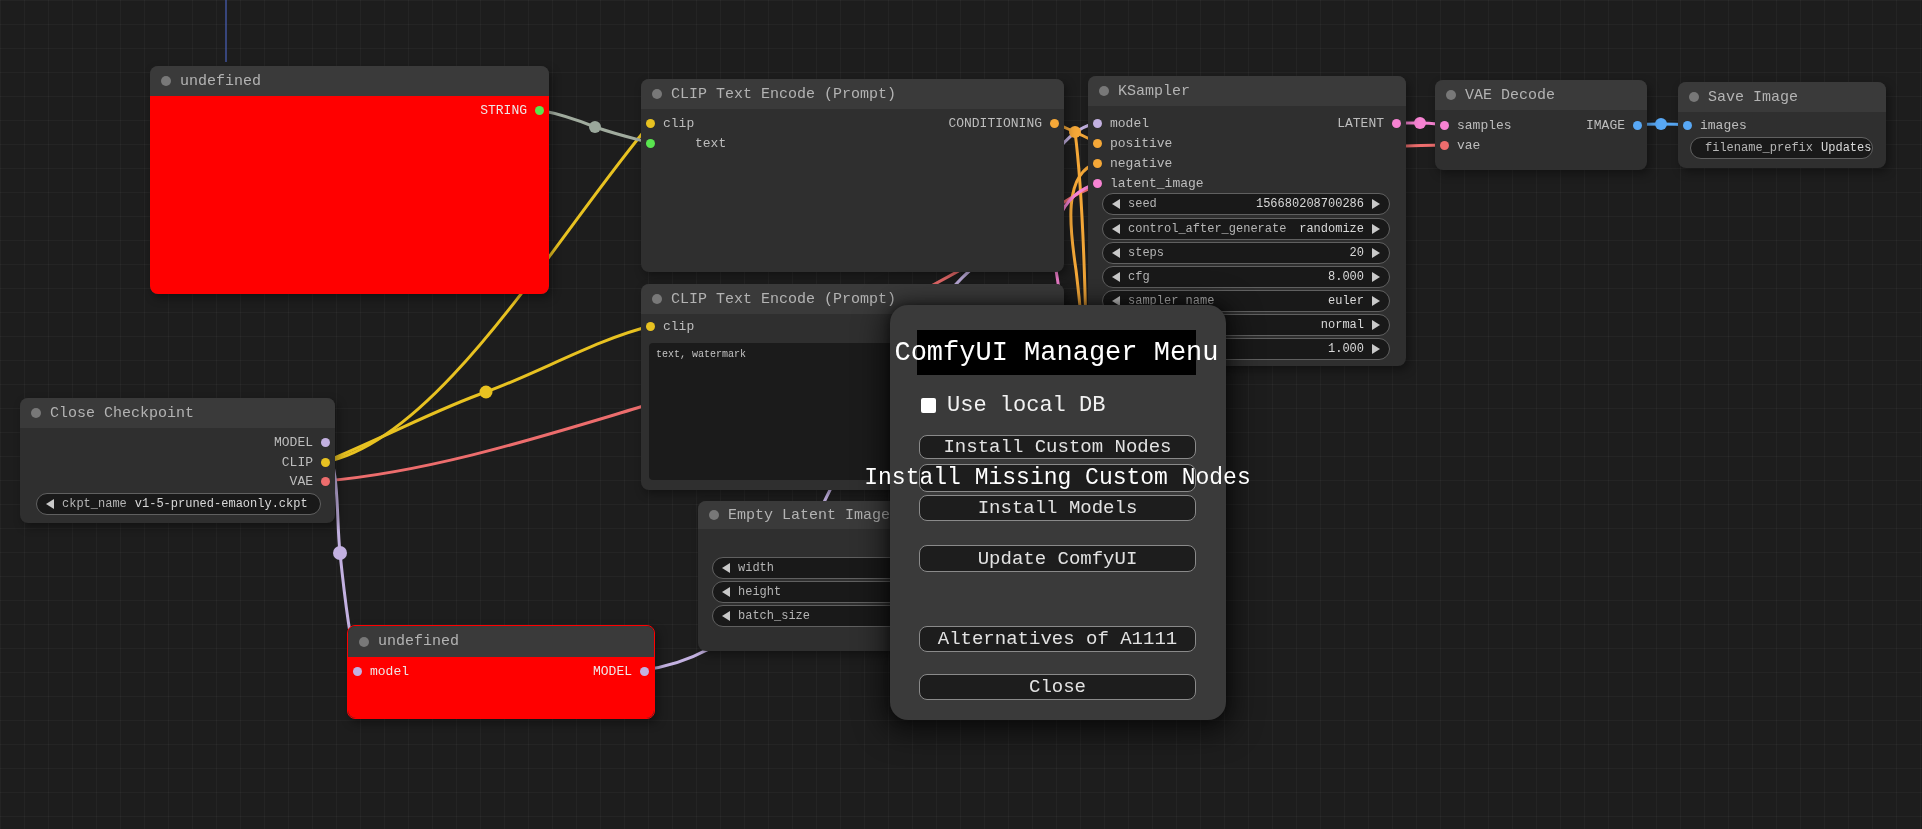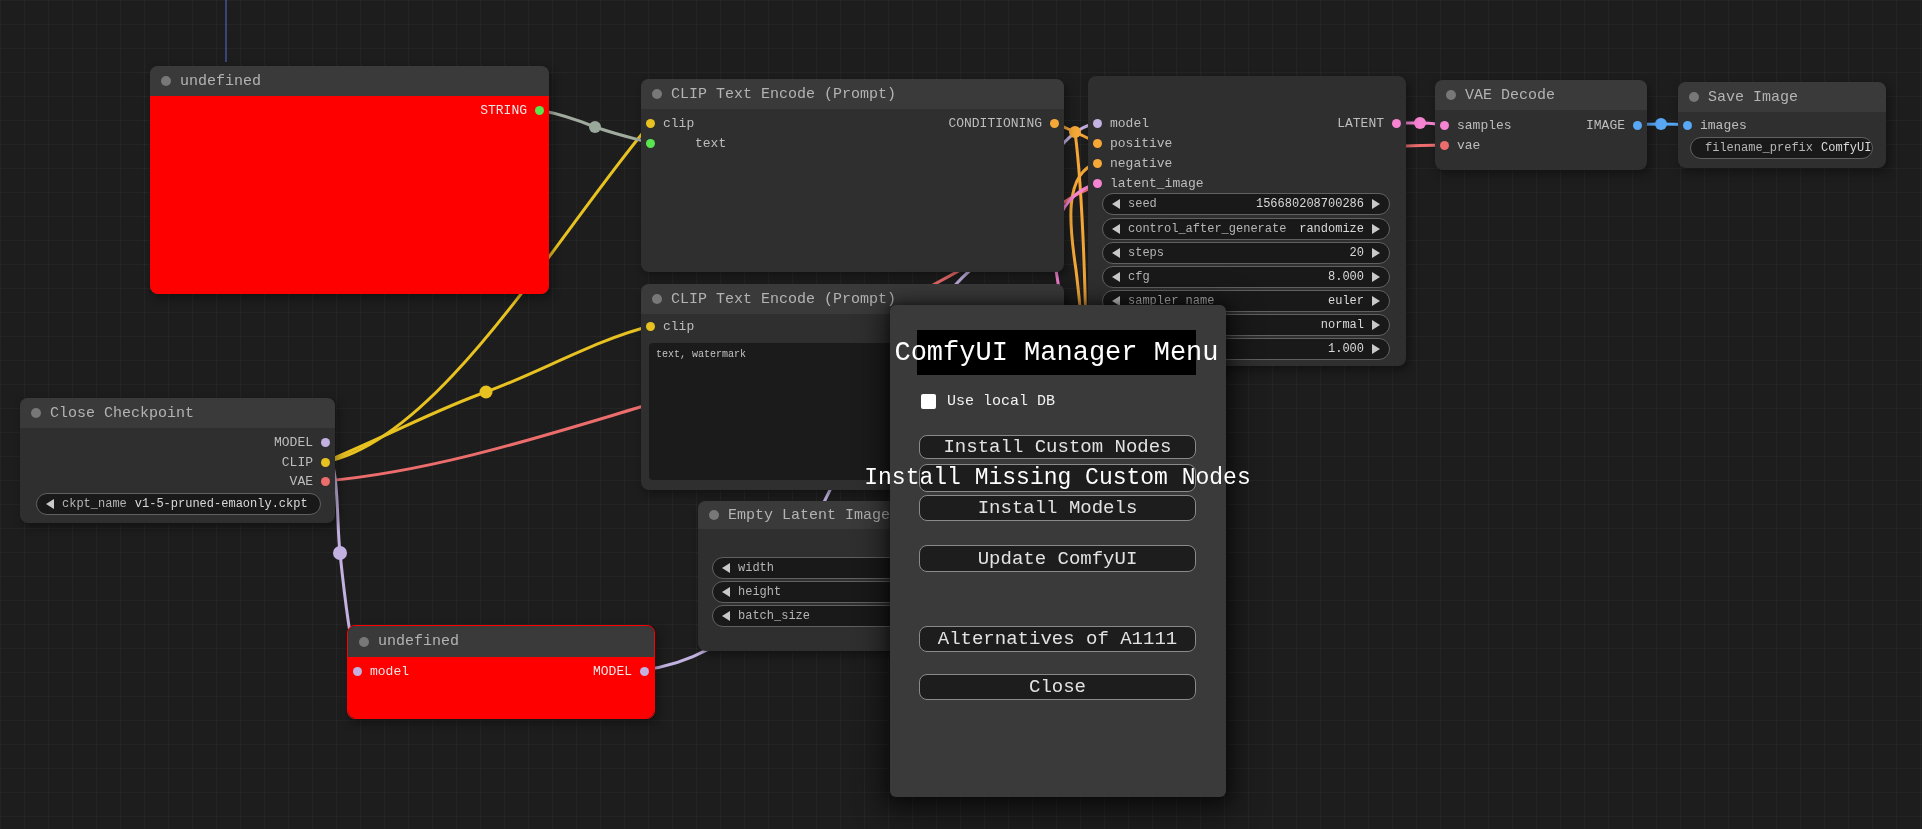--- a/index.html
+++ b/index.html
@@ -31,28 +31,28 @@
         border-radius:11px;display:flex;align-items:center;gap:8px;padding:0 9px;
         font-size:12px;color:#b5b5b5;white-space:nowrap;overflow:hidden;}
   .wvalue{margin-left:auto;color:#d9d9d9;}
   .arrow-l{width:0;height:0;border-top:5px solid transparent;border-bottom:5px solid transparent;
         border-right:8px solid #c9c9c9;flex:0 0 auto;}
   .arrow-r{width:0;height:0;border-top:5px solid transparent;border-bottom:5px solid transparent;
         border-left:8px solid #c9c9c9;flex:0 0 auto;}
   .textarea{position:absolute;background:#1b1b1b;border-radius:4px;color:#c3c3c3;
         font-size:10px;padding:6px 7px;box-sizing:border-box;}
   
-  .dialog{position:absolute;left:890px;top:305px;width:336px;height:492px;z-index:5;
-        background:#3a3a3a;border-radius:6px;
+  .dialog{position:absolute;left:890px;top:305px;width:336px;height:415px;z-index:5;
+        background:#3a3a3a;border-radius:18px;
         box-shadow:0 6px 28px 8px rgba(0,0,0,.55), 0 0 10px rgba(0,0,0,.45);}
   .dialog-title{position:absolute;left:27px;top:25px;width:279px;height:45px;background:#000;
         color:#fff;font-size:27px;display:flex;align-items:center;justify-content:center;
         white-space:nowrap;}
   .chk-row{position:absolute;left:31px;top:88px;display:flex;align-items:center;gap:11px;
-        color:#f2f2f2;font-size:15px;}
+        color:#f2f2f2;font-size:22px;}
   .chk{width:15px;height:15px;background:#fff;border-radius:2px;flex:0 0 auto;}
   .dbtn{position:absolute;left:29px;width:277px;background:#1d1d1d;border:1px solid #8a8a8a;
         border-radius:8px;color:#e2e2e2;font-size:19px;display:flex;align-items:center;
         justify-content:center;box-sizing:border-box;white-space:nowrap;}
   .dbtn.hl{color:#fff;font-size:23px;}
   .blue-tick{position:absolute;left:225px;top:0;width:2px;height:62px;background:#4d66c8;opacity:.55;z-index:0;}
 </style>
 </head>
 <body>
 
@@ -120,20 +120,24 @@
       <span>CLIP Text Encode (Prompt)</span>
     </div>
     <div class="port in" style="top:35px;">
       <span class="pdot" style="background:#e8c221;"></span>
       <span>clip</span>
     </div>
     <div class="textarea" style="left:8px;top:59px;width:407px;height:137px;">text, watermark</div>
   </div>
 
   <div class="node" style="left:1088px;top:76px;width:318px;height:290px;">
+    <div class="node-title">
+      <span class="tdot"></span>
+      <span>KSampler</span>
+    </div>
     <div class="port in" style="top:40px;">
       <span class="pdot" style="background:#c3b1e1;"></span>
       <span>model</span>
     </div>
     <div class="port in" style="top:60px;">
       <span class="pdot" style="background:#f5a838;"></span>
       <span>positive</span>
     </div>
     <div class="port in" style="top:80px;">
       <span class="pdot" style="background:#f5a838;"></span>
@@ -214,21 +218,21 @@
     <div class="node-title">
       <span class="tdot"></span>
       <span>Save Image</span>
     </div>
     <div class="port in" style="top:36px;">
       <span class="pdot" style="background:#58a8f5;"></span>
       <span>images</span>
     </div>
     <div class="widget" style="left:12px;right:13px;top:55px;padding:0 14px;">
       <span>filename_prefix</span>
-      <span class="wvalue">ComfyUI</span>
+      <span class="wvalue">Updates</span>
     </div>
   </div>
 
   <div class="node" style="left:20px;top:398px;width:315px;height:125px;">
     <div class="node-title">
       <span class="tdot"></span>
       <span>Close Checkpoint</span>
     </div>
     <div class="port out" style="top:37px;">
       <span class="pdot" style="background:#c3b1e1;"></span>

